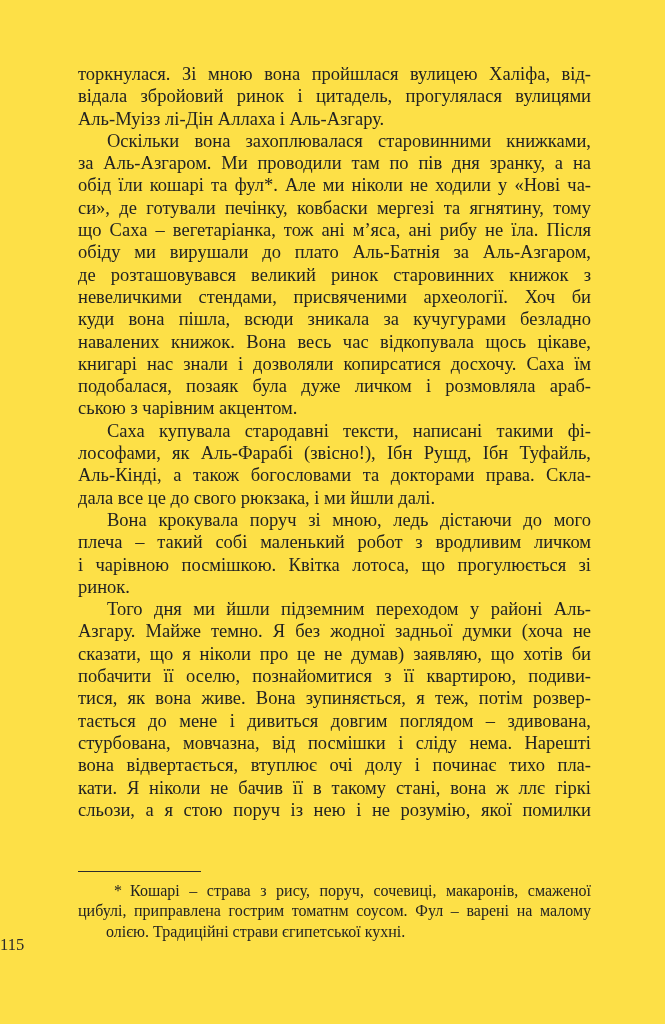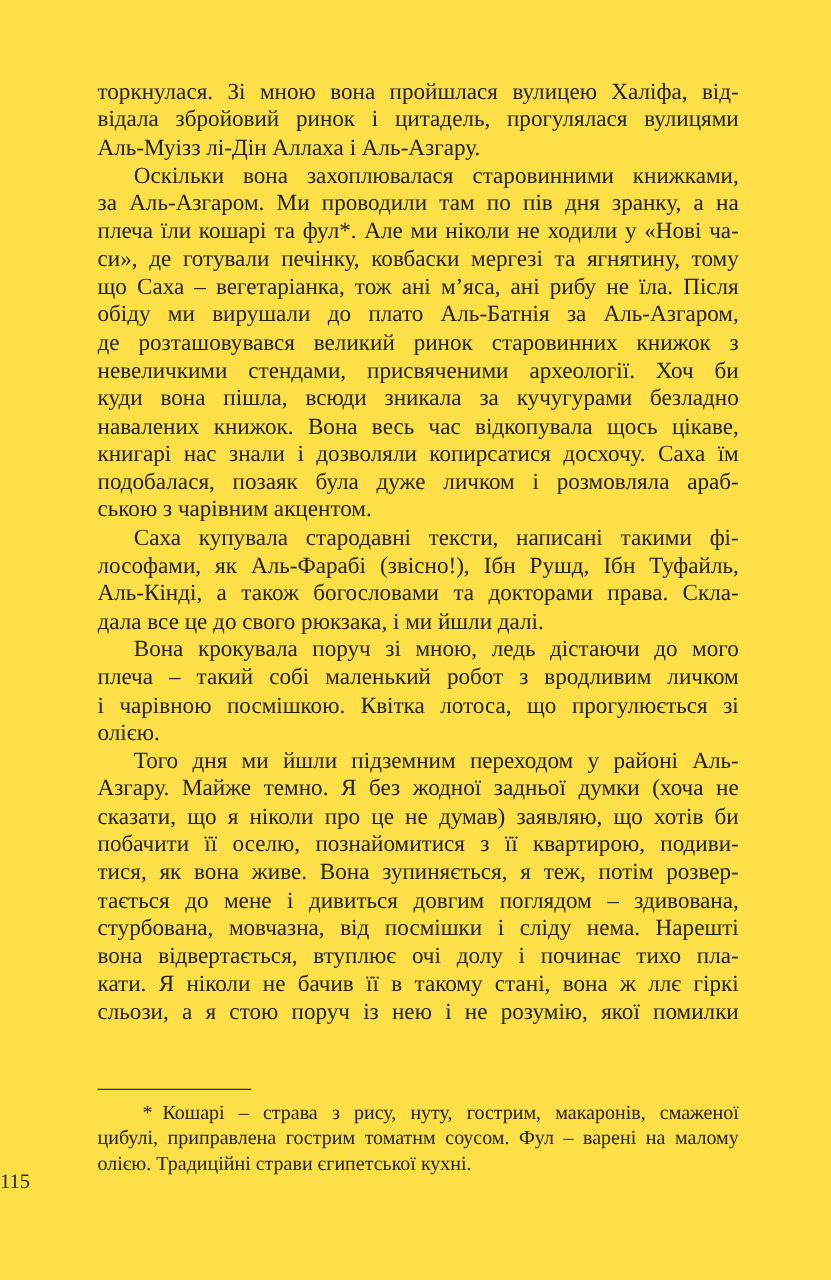--- a/index.html
+++ b/index.html
@@ -59,20 +59,21 @@
     overflow: hidden;
     text-align: justify;
     text-align-last: justify;
     -moz-text-align-last: justify;
   }
   .fline.indent {
     text-indent: 36px;
   }
   .fline.endpara {
     text-align-last: left;
+    margin-left: 28px;
     -moz-text-align-last: left;
   }
   .page-number {
     position: absolute;
     left: 0;
     top: 935px;
     width: 665px;
     text-align: left;
     font-size: 16.5px;
     color: #2a2a2a;
@@ -81,50 +82,50 @@
 </head>
 <body>
 
 <div class="page">
   <div class="body-text" id="body-text">
       <div class="line">торкнулася. Зі мною вона пройшлася вулицею Халіфа, від-</div>
       <div class="line">відала збройовий ринок і цитадель, прогулялася вулицями</div>
       <div class="line endpara">Аль-Муізз лі-Дін Аллаха і Аль-Азгару.</div>
       <div class="line indent">Оскільки вона захоплювалася старовинними книжками,</div>
       <div class="line">за Аль-Азгаром. Ми проводили там по пів дня зранку, а на</div>
-      <div class="line">плеча їли кошарі та фул*. Але ми ніколи не ходили у «Нові ча-</div>
+      <div class="line">обід їли кошарі та фул*. Але ми ніколи не ходили у «Нові ча-</div>
       <div class="line">си», де готували печінку, ковбаски мергезі та ягнятину, тому</div>
       <div class="line">що Саха – вегетаріанка, тож ані м’яса, ані рибу не їла. Після</div>
       <div class="line">обіду ми вирушали до плато Аль-Батнія за Аль-Азгаром,</div>
       <div class="line">де розташовувався великий ринок старовинних книжок з</div>
       <div class="line">невеличкими стендами, присвяченими археології. Хоч би</div>
       <div class="line">куди вона пішла, всюди зникала за кучугурами безладно</div>
       <div class="line">навалених книжок. Вона весь час відкопувала щось цікаве,</div>
       <div class="line">книгарі нас знали і дозволяли копирсатися досхочу. Саха їм</div>
       <div class="line">подобалася, позаяк була дуже личком і розмовляла араб-</div>
       <div class="line endpara">ською з чарівним акцентом.</div>
       <div class="line indent">Саха купувала стародавні тексти, написані такими фі-</div>
       <div class="line">лософами, як Аль-Фарабі (звісно!), Ібн Рушд, Ібн Туфайль,</div>
       <div class="line">Аль-Кінді, а також богословами та докторами права. Скла-</div>
       <div class="line endpara">дала все це до свого рюкзака, і ми йшли далі.</div>
       <div class="line indent">Вона крокувала поруч зі мною, ледь дістаючи до мого</div>
       <div class="line">плеча – такий собі маленький робот з вродливим личком</div>
       <div class="line">і чарівною посмішкою. Квітка лотоса, що прогулюється зі</div>
-      <div class="line endpara">олією.</div>
+      <div class="line endpara">ринок.</div>
       <div class="line indent">Того дня ми йшли підземним переходом у районі Аль-</div>
       <div class="line">Азгару. Майже темно. Я без жодної задньої думки (хоча не</div>
       <div class="line">сказати, що я ніколи про це не думав) заявляю, що хотів би</div>
       <div class="line">побачити її оселю, познайомитися з її квартирою, подиви-</div>
       <div class="line">тися, як вона живе. Вона зупиняється, я теж, потім розвер-</div>
       <div class="line">тається до мене і дивиться довгим поглядом – здивована,</div>
       <div class="line">стурбована, мовчазна, від посмішки і сліду нема. Нарешті</div>
       <div class="line">вона відвертається, втуплює очі долу і починає тихо пла-</div>
       <div class="line">кати. Я ніколи не бачив її в такому стані, вона ж ллє гіркі</div>
       <div class="line">сльози, а я стою поруч із нею і не розумію, якої помилки</div>
     </div>
   <div class="footnote-rule"></div>
   <div class="footnote" id="footnote">
-      <div class="fline indent">* Кошарі – страва з рису, нуту, гострим, макаронів, смаженої</div>
+      <div class="fline indent">* Кошарі – страва з рису, поруч, сочевиці, макаронів, смаженої</div>
       <div class="fline">цибулі, приправлена гострим томатнм соусом. Фул – варені на малому</div>
       <div class="fline endpara">олією. Традиційні страви єгипетської кухні.</div>
     </div>
   <div class="page-number">115</div>
 </div>
 
 </body></html>

